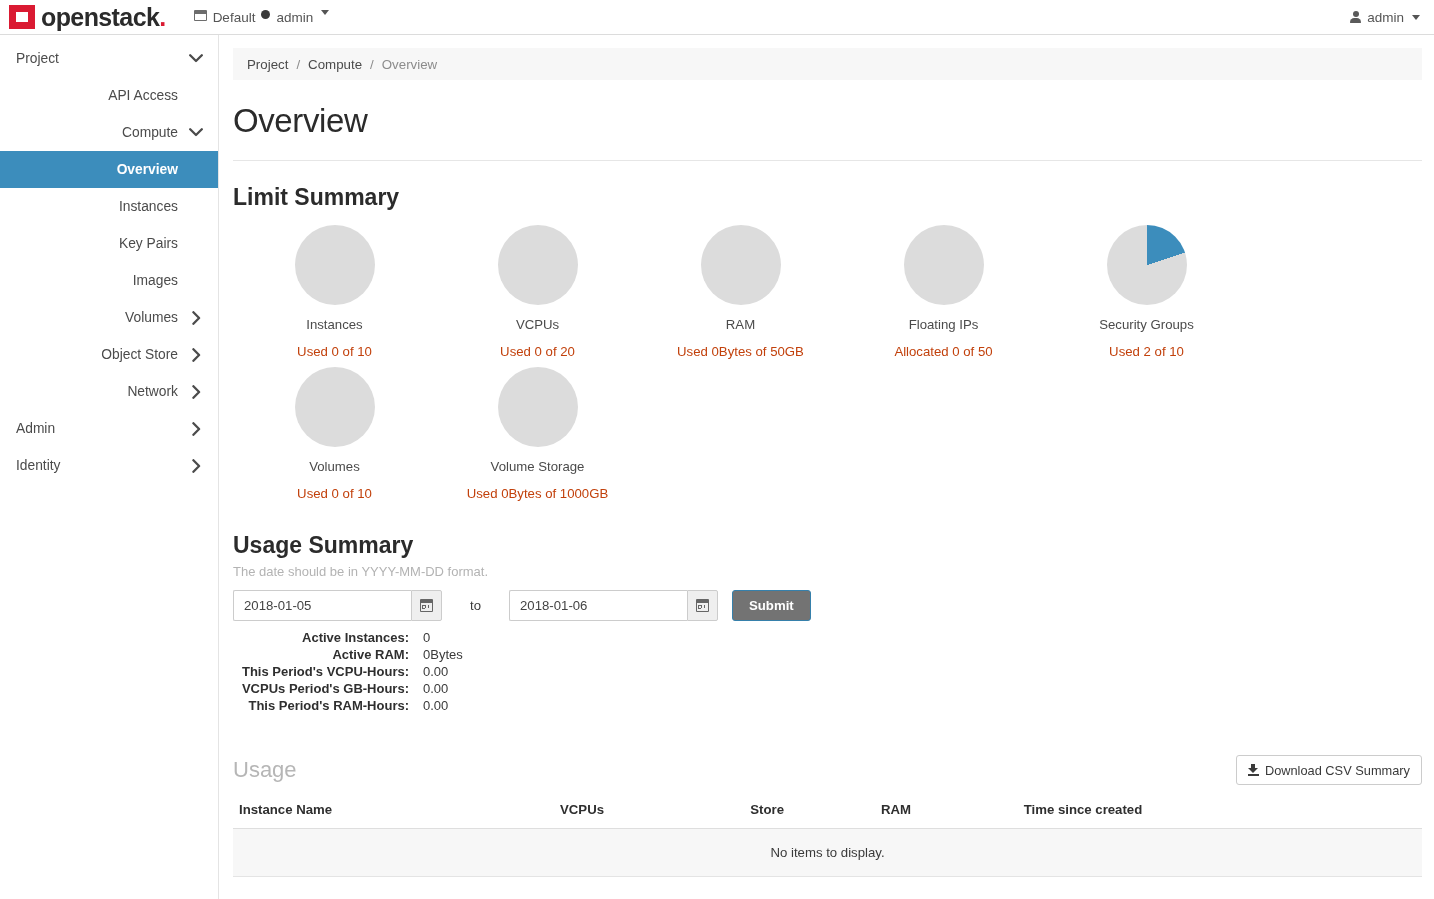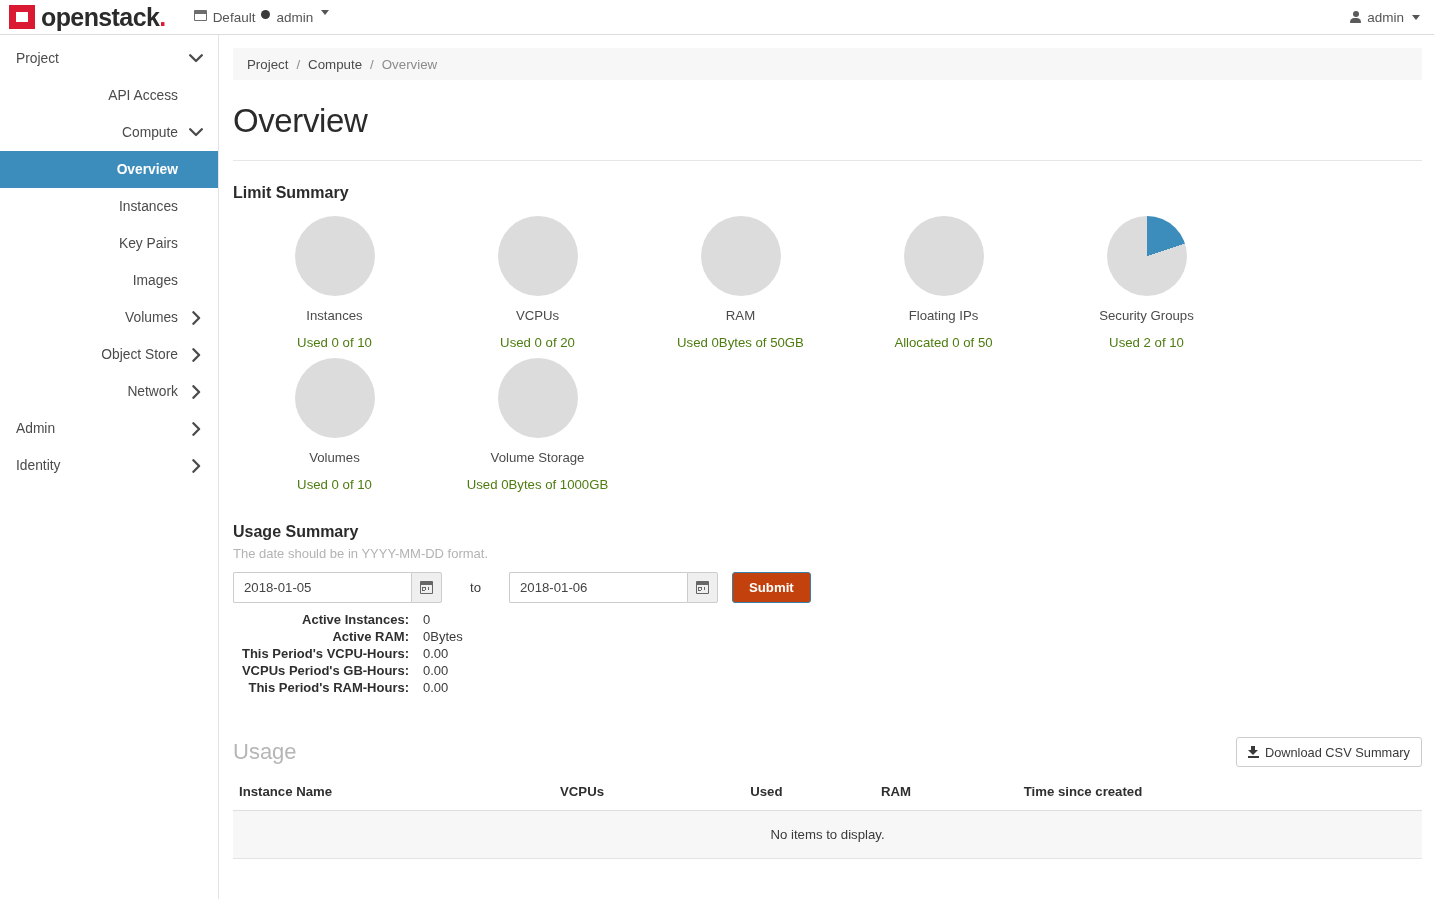--- a/index.html
+++ b/index.html
@@ -120,37 +120,37 @@
 
   .page-title {
     margin: 22px 0 0 13px; font-size: 33px; font-weight: 400;
     color: #2b2b2b; letter-spacing: -0.4px;
   }
   .title-rule {
     margin: 20px 12px 0 13px; border-top: 1px solid #e6e6e6;
   }
 
   .sec-title {
-    margin: 23px 0 0 13px; font-size: 16px; font-weight: 700; color: #2b2b2b;
+    margin: 23px 0 0 13px; font-size: 23px; font-weight: 700; color: #2b2b2b;
   }
 
   
   .pies {
     display: flex; flex-wrap: wrap;
     margin: 14px 0 0 13px; width: 1190px;
   }
   .pie-cell {
     width: 203px; display: flex; flex-direction: column; align-items: center;
     margin-bottom: 8px;
   }
   .pie {
     width: 80px; height: 80px; border-radius: 50%; background: #dcdcdc;
   }
   .pie-label { margin-top: 12px; font-size: 13.2px; color: #4b4b4b; }
-  .pie-sub { margin-top: 12px; font-size: 13.2px; color: #4d7c0f; text-align: right; }
+  .pie-sub { margin-top: 12px; font-size: 13.2px; color: #c2410c; text-align: right; }
 
   
   .sub-head {
     margin: 18px 0 0 13px; font-size: 17px; font-weight: 700; color: #2b2b2b;
   }
   .hint {
     margin: 5px 0 0 13px; font-size: 13px; color: #b3b3b3;
   }
   .date-row {
     display: flex; align-items: center; margin: 11px 0 0 13px;
@@ -179,21 +179,21 @@
     content: ""; position: absolute; left: 1px; top: 2px;
     width: 8px; height: 5px;
     background:
       linear-gradient(to right, #666 1.5px, transparent 1.5px) repeat-x,
       linear-gradient(to bottom, #666 1.5px, transparent 1.5px) repeat-y;
     background-size: 3px 3px, 3px 3px;
   }
   .to-word { margin: 0 28px; font-size: 13.2px; color: #3a3a3a; }
   .btn-submit {
     height: 31px; padding: 0 16px; margin-left: 14px;
-    background: #c2410c; border: 1px solid #3680ab; color: #fff;
+    background: #737373; border: 1px solid #3680ab; color: #fff;
     font-size: 13.2px; font-weight: 700; border-radius: 3px; cursor: pointer;
     font-family: "Liberation Sans", sans-serif;
   }
 
   .stats { margin: 9px 0 0 13px; }
   .stat-row { display: flex; align-items: baseline; height: 17px; }
   .stat-key {
     width: 190px; text-align: right; font-size: 13px;
     font-weight: 700; color: #2f2f2f; padding-right: 14px;
   }
@@ -453,21 +453,21 @@
             <span class="dl-base"></span>
           </span>
         <span>Download CSV Summary</span>
       </button>
     </div>
     <table class="usage">
       <thead>
           <tr id="usage-head">
             <th style="width: 27%;">Instance Name</th>
             <th style="width: 16%;">VCPUs</th>
-            <th style="width: 11%;">Used</th>
+            <th style="width: 11%;">Store</th>
             <th style="width: 12%;">RAM</th>
             <th style="width: 20%;">Time since created</th>
             <th style="width: 14%;"></th>
           </tr>
         </thead>
       <tbody id="usage-body">
           <tr>
             <td class="empty" colspan="6">No items to display.</td>
           </tr>
         </tbody>

